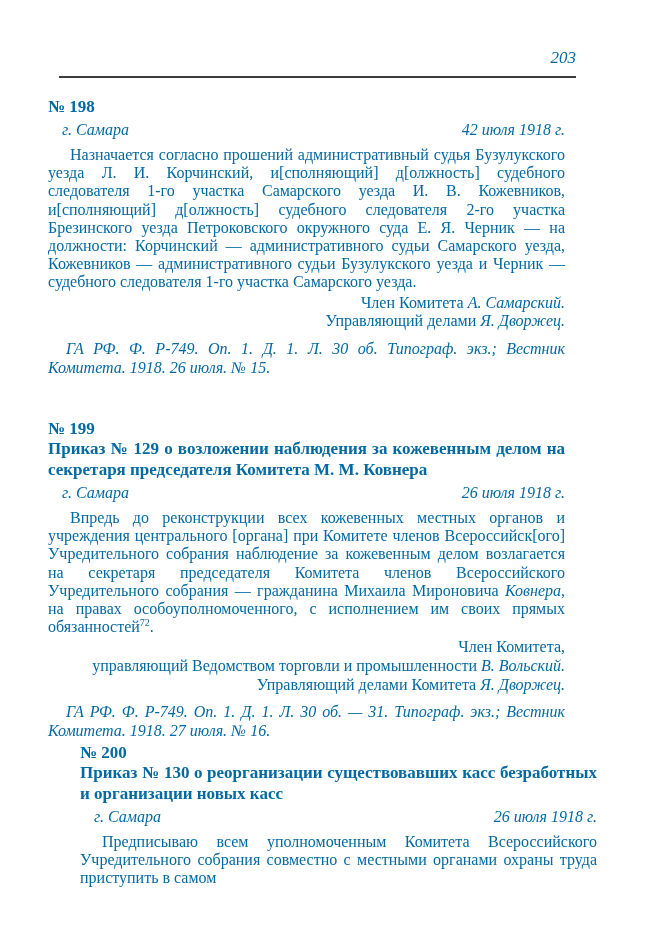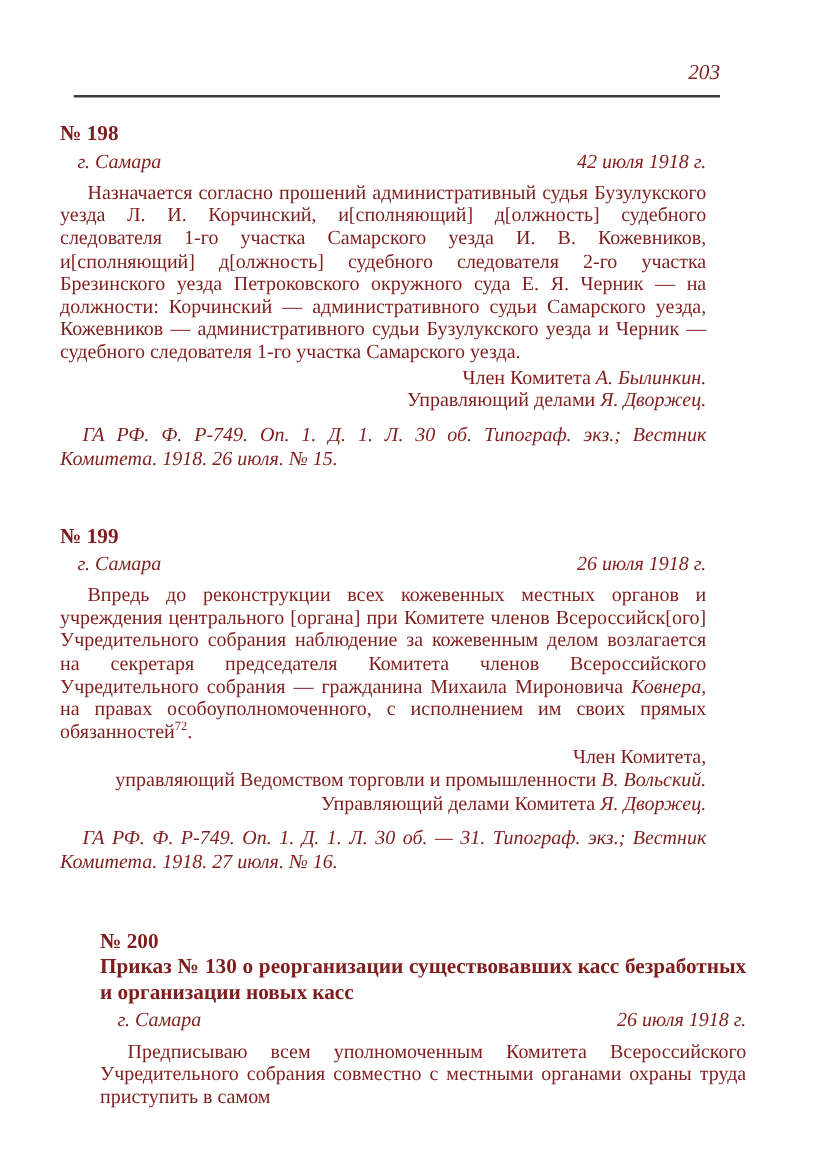--- a/index.html
+++ b/index.html
@@ -3,21 +3,21 @@
 <meta charset="utf-8">
 <style>
   html, body { margin: 0; padding: 0; background: #ffffff; }
   .page {
     position: relative;
     width: 656px;
     height: 934px;
     background: #ffffff;
     box-sizing: border-box;
     font-family: "Liberation Serif", serif;
-    color: #7f1d1d;
+    color: #0369a1;
     overflow: hidden;
   }
   .pagenum {
     position: absolute;
     top: 48px;
     right: 80px;
     font-style: italic;
     font-size: 17px;
     line-height: 20px;
   }
@@ -96,28 +96,29 @@
   <div class="rule"></div>
   <main>
   <section class="sec">
     <div class="sec-num">№ 198</div>
     <div class="dateline">
       <span class="place">г. Самара</span>
       <span class="date">42 июля 1918 г.</span>
     </div>
     <p class="body-par"><span>Назначается согласно прошений административный судья Бузулукского уезда Л. И. Корчинский, и[сполняющий] д[олжность] судебного следователя 1-го участка Самарского уезда И. В. Кожевников, и[сполняющий] д[олжность] судебного следователя 2-го участка Брезинского уезда Петроковского окружного суда Е. Я. Черник — на должности: Корчинский — административного судьи Самарского уезда, Кожевников — административного судьи Бузулукского уезда и Черник — судебного следователя 1-го участка Самарского уезда.</span></p>
     <div class="sig-block">
-          <div class="sig-line"><span>Член Комитета </span><span class="it">А. Былинкин.</span></div>
+          <div class="sig-line"><span>Член Комитета </span><span class="it">А. Самарский.</span></div>
           <div class="sig-line"><span>Управляющий делами </span><span class="it">Я. Дворжец.</span></div>
         </div>
     <p class="archive">ГА РФ. Ф. Р-749. Оп. 1. Д. 1. Л. 30 об. Типограф. экз.; Вестник Комитета. 1918. 26 июля. № 15.</p>
   </section>
 
   <section class="sec">
     <div class="sec-num">№ 199</div>
+    <h2 class="sec-title">Приказ № 129 о возложении наблюдения за кожевенным делом на секретаря председателя Комитета М. М. Ковнера</h2>
     <div class="dateline">
       <span class="place">г. Самара</span>
       <span class="date">26 июля 1918 г.</span>
     </div>
     <p class="body-par"><span>Впредь до реконструкции всех кожевенных местных органов и учреждения центрального [органа] при Комитете членов Всероссийск[ого] Учредительного собрания наблюдение за кожевенным делом возлагается на секретаря председателя Комитета членов Всероссийского Учредительного собрания — гражданина Михаила Мироновича </span><span class="it">Ковнера</span><span>, на правах особоуполномоченного, с исполнением им своих прямых обязанностей</span><sup>72</sup><span>.</span></p>
     <div class="sig-block">
           <div class="sig-line"><span>Член Комитета,</span></div>
           <div class="sig-line"><span>управляющий Ведомством торговли и промышленности </span><span class="it">В. Вольский.</span></div>
           <div class="sig-line"><span>Управляющий делами Комитета </span><span class="it">Я. Дворжец.</span></div>
         </div>

